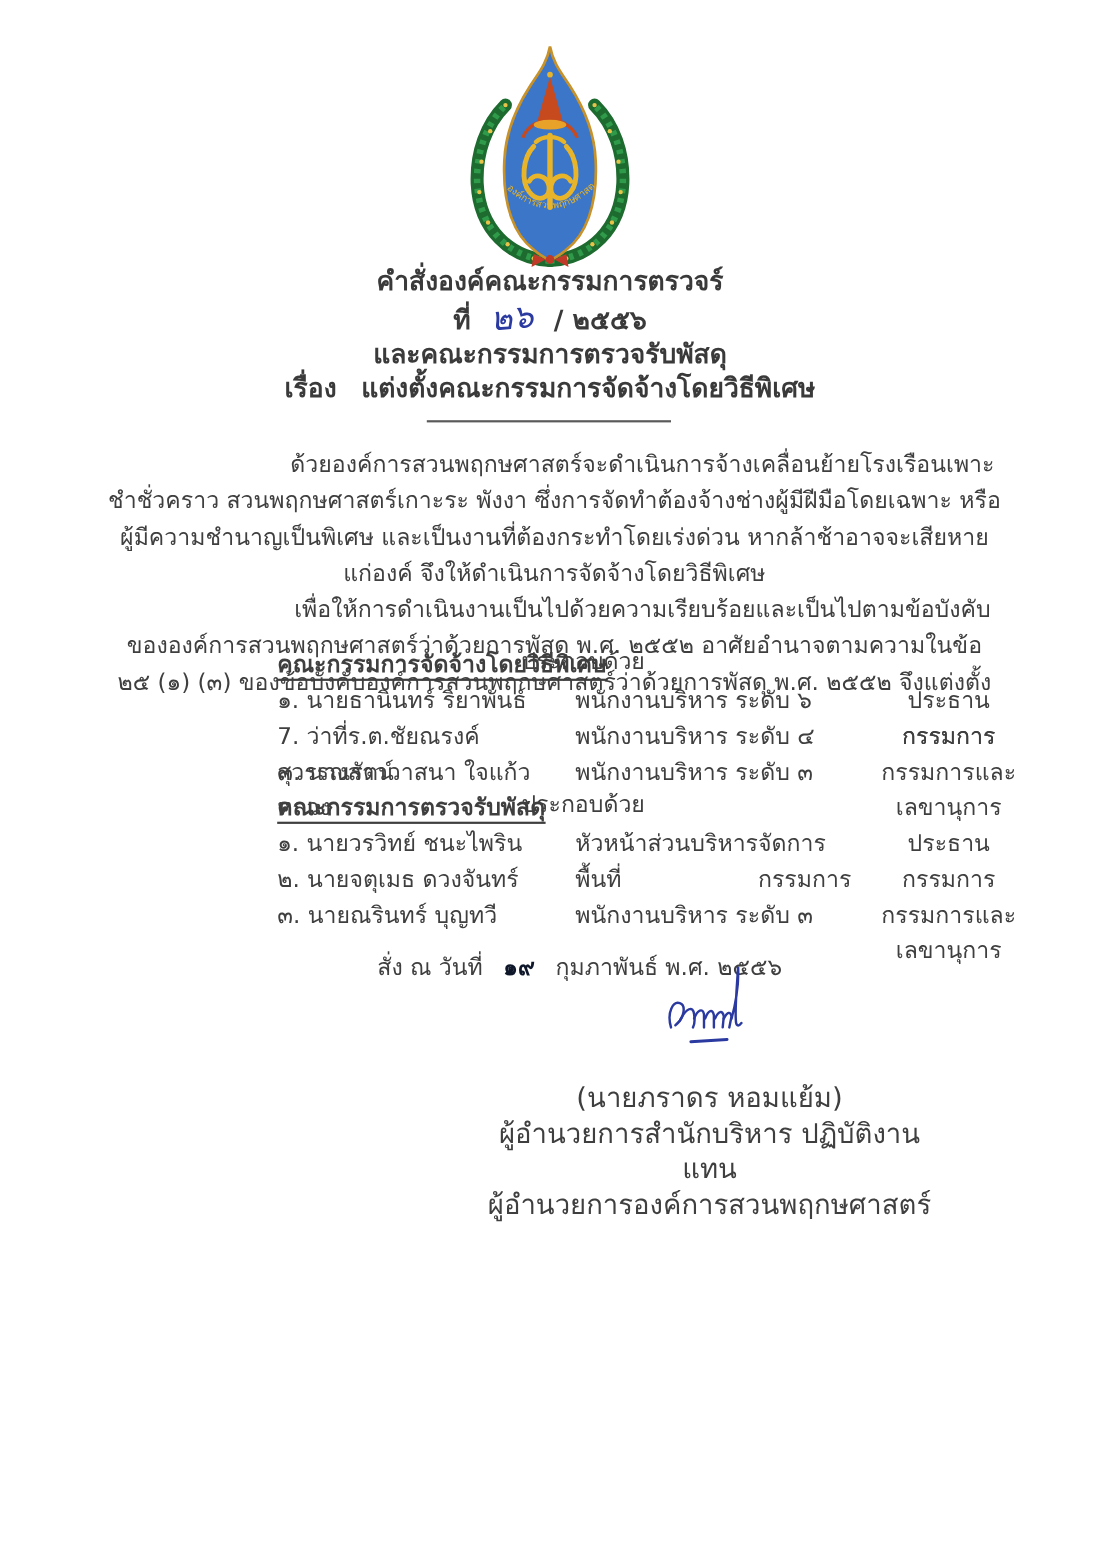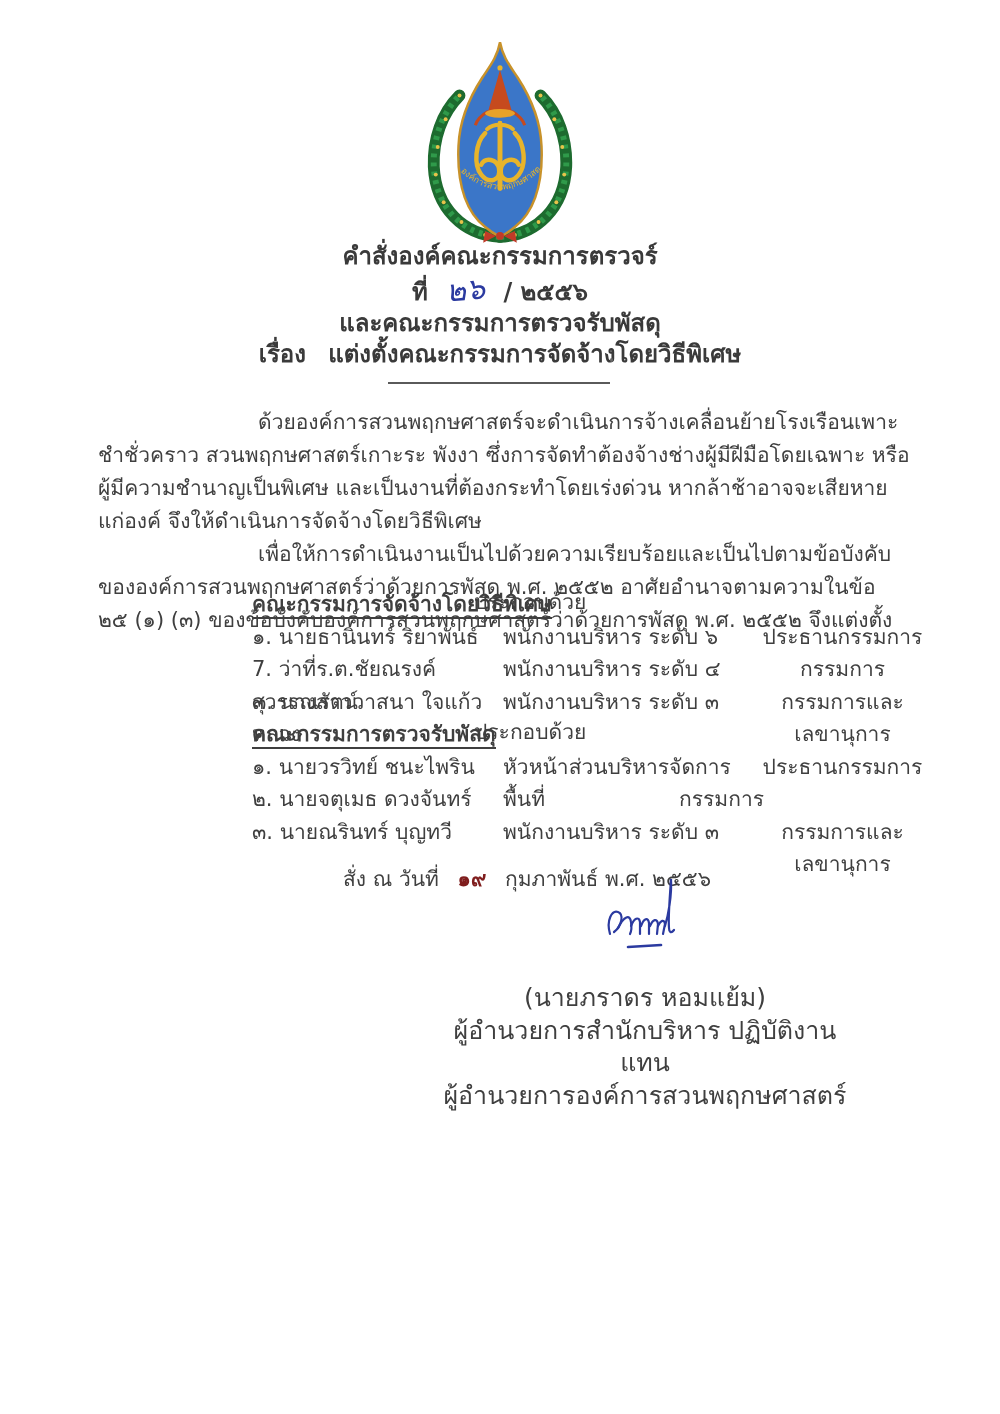--- a/index.html
+++ b/index.html
@@ -10,33 +10,33 @@
   
   .emblem{position:absolute;top:40px;left:50%;transform:translateX(-50%);}
   
   .header{position:absolute;top:241px;left:0;width:100%;text-align:center;font-weight:bold;font-size:24px;line-height:31px;color:#3a3a3a;}
   .header .num-line{margin-top:2px;}
   .handwritten-num{color:#2b3aa0;font-size:30px;font-weight:500;display:inline-block;transform:rotate(-5deg);margin:0 10px;font-style:italic;}
   .subject-label{margin-right:14px;}
   .divider{position:absolute;top:382px;left:388px;width:222px;border-top:2px solid #5a5a5a;height:0;}
   
   .bodytext{position:absolute;top:406px;left:98px;width:812px;font-size:21px;line-height:33px;text-align:left;}
-  .bodytext p{margin:0;text-indent:160px;}
+  .bodytext p{margin:0;text-indent:160px;text-align:center;}
   
   .committees{position:absolute;top:588px;left:252px;width:688px;font-size:21px;line-height:32.5px;}
   .c-heading{position:relative;height:32.5px;}
   .c-heading .h-title{font-weight:bold;border-bottom:2px solid #3f3f3f;display:inline-block;line-height:26px;}
   .c-heading .h-suffix{position:absolute;left:222px;top:0;font-family:Liberation Mono, monospace;}
-  .member-row{display:flex;height:32.5px;}
+  .member-row{display:flex;height:32.5px;gap:20px;}
   .m-name{width:251px;}
   .m-pos{width:242px;}
   .m-role{flex:1;text-align:center;}
   
   .date-line{position:absolute;top:862px;left:343px;font-size:21px;}
-  .date-day{color:#7f1d1d;font-weight:bold;margin:0 12px;}
+  .date-day{color:#0f172a;font-weight:bold;margin:0 12px;}
   
   .sig-ink{position:absolute;top:876px;left:598px;}
   .sig-block{position:absolute;top:982px;left:443px;width:404px;text-align:center;font-size:25px;line-height:32.5px;}
   .speck{position:absolute;width:3px;height:4px;background:#6a6a6a;border-radius:50%;}
 </style>
 </head>
 <body>
 
 <div class="page">
 

